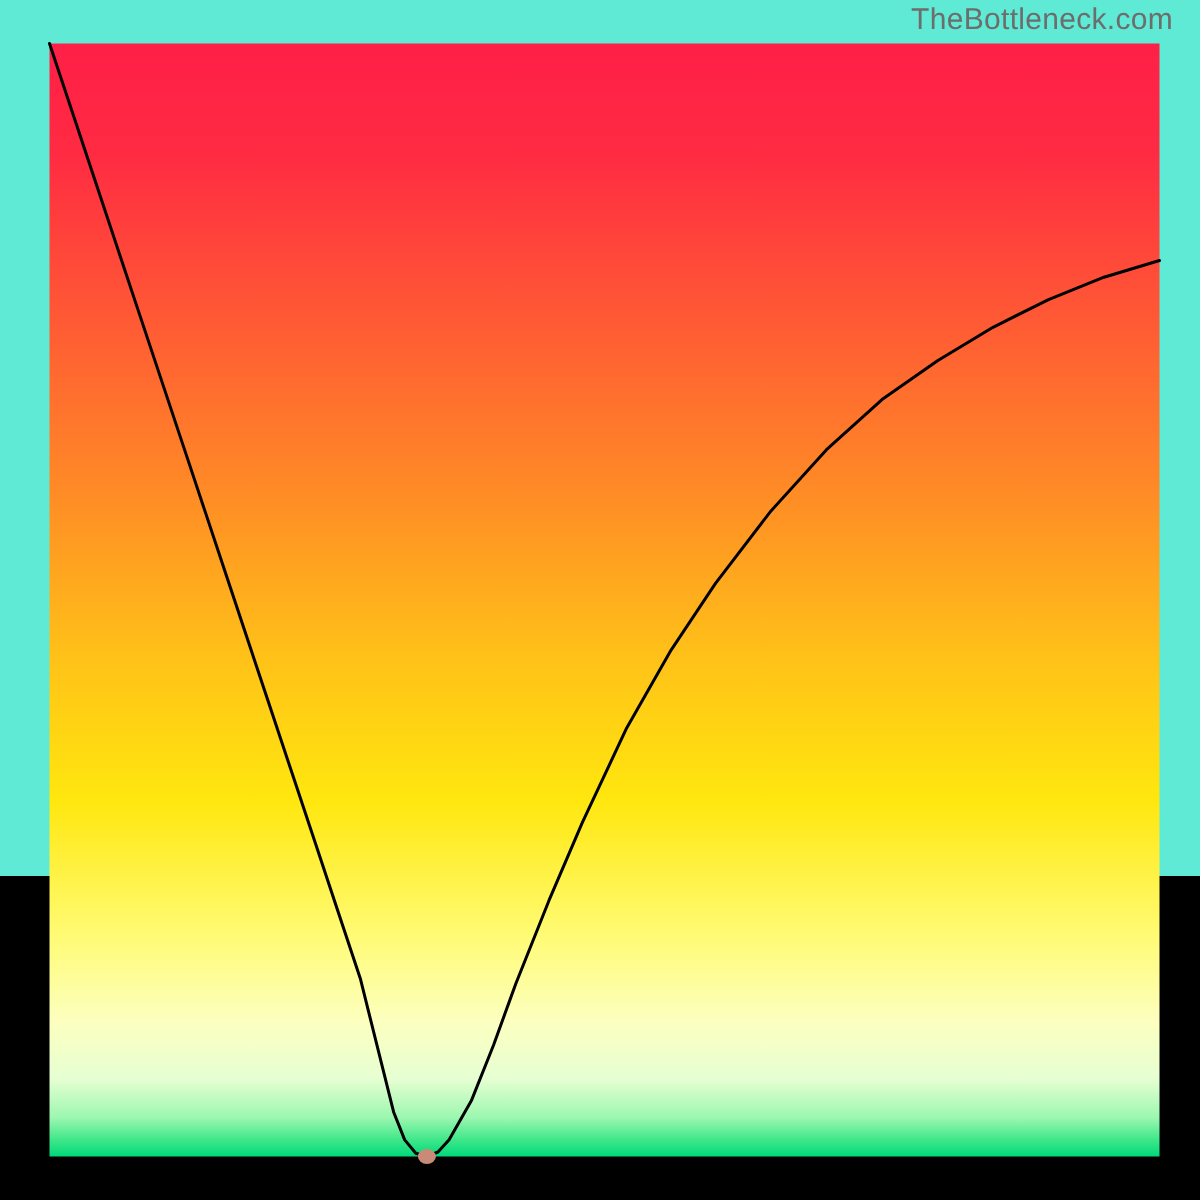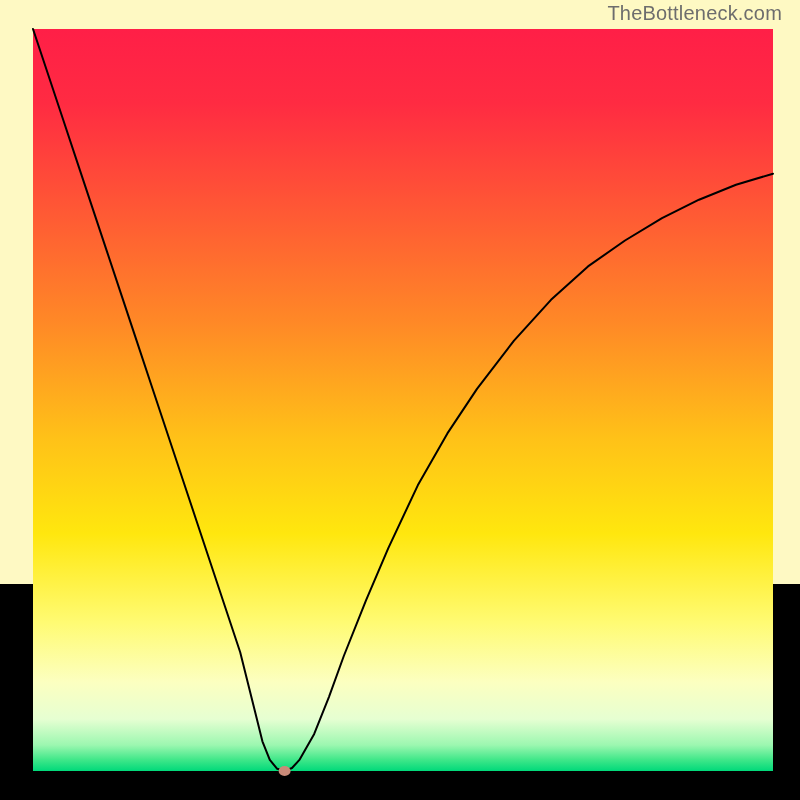--- a/index.html
+++ b/index.html
@@ -8,21 +8,21 @@
     width: 800px;
     height: 800px;
     background: #000;
     font-family: Arial, Helvetica, sans-serif;
     overflow: hidden;
   }
   .frame {
     position: relative;
     width: 800px;
     height: 584px;
-    background: #fef9c3;
+    background: #5eead4;
   }
   .watermark {
     position: absolute;
     top: 2px;
     right: 18px;
     color: #6d6d6d;
     font-size: 20px;
     font-weight: 500;
     letter-spacing: 0.2px;
     user-select: none;

